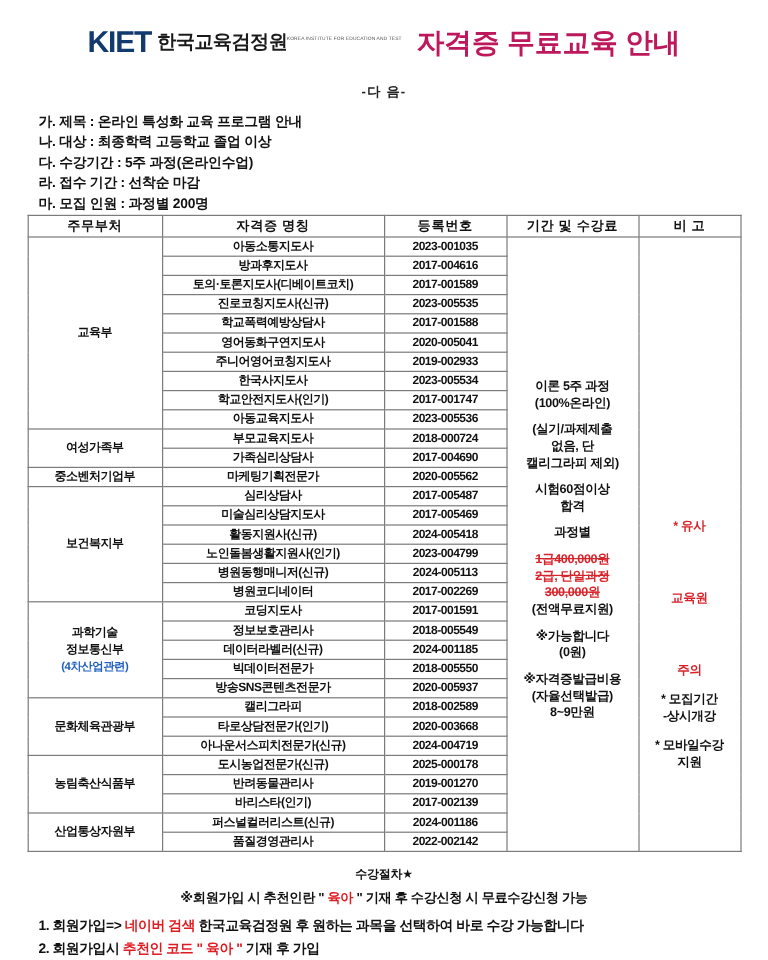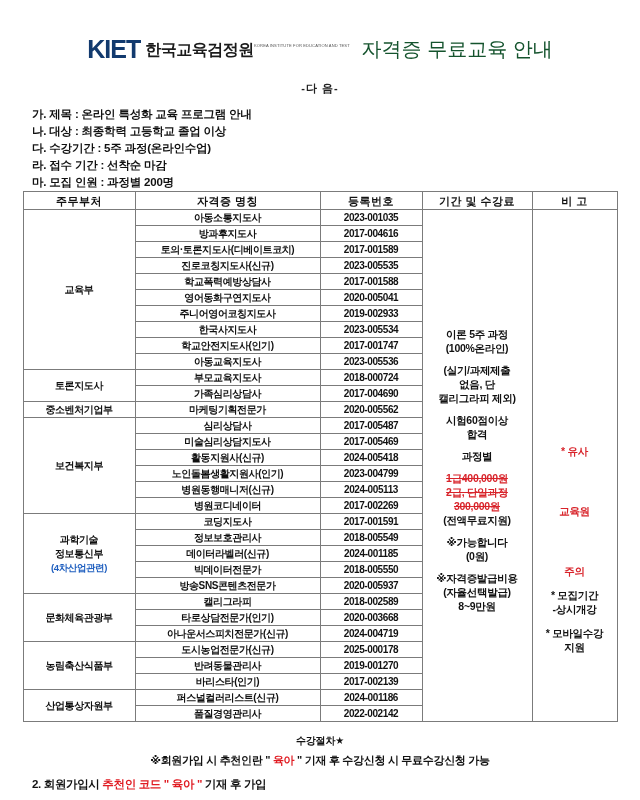--- a/index.html
+++ b/index.html
@@ -12,21 +12,21 @@
     height: 800px;
     font-family: "Liberation Sans", "DejaVu Sans", sans-serif;
     color: #111111;
     overflow: hidden;
     position: relative;
   }
   .page {
     width: 640px;
     height: 800px;
     box-sizing: border-box;
-    padding: 16px 10px;
+    padding: 0 10px;
     position: relative;
   }
 
   
   .header {
     display: flex;
     align-items: center;
     justify-content: center;
     gap: 8px;
     padding-top: 20px;
@@ -58,24 +58,24 @@
   }
   .logo-en {
     font-size: 4px;
     color: #555555;
     letter-spacing: 0.1px;
     margin-top: 2px;
     transform: scaleX(1.02);
     transform-origin: left;
   }
   .main-title {
-    font-size: 20px;
-    font-weight: normal;
+    font-size: 23px;
+    font-weight: bold;
     letter-spacing: 0px;
-    color: #14532d;
+    color: #be185d;
     margin-left: 6px;
   }
   .subtitle {
     text-align: center;
     font-size: 11px;
     font-weight: bold;
     margin-top: 18px;
     letter-spacing: 1px;
     color: #222;
   }
@@ -312,21 +312,21 @@
         <tr>
           <td class="rowname c-hot">학교안전지도사(인기)</td>
           <td class="num">2017-001747</td>
         </tr>
         <tr>
           <td class="rowname">아동교육지도사</td>
           <td class="num">2023-005536</td>
         </tr>
         <tr>
           <td class="dept" rowspan="2">
-            <div>토론지도사</div>
+            <div>여성가족부</div>
           </td>
           <td class="rowname">부모교육지도사</td>
           <td class="num">2018-000724</td>
         </tr>
         <tr>
           <td class="rowname">가족심리상담사</td>
           <td class="num">2017-004690</td>
         </tr>
         <tr>
           <td class="dept" rowspan="1">
@@ -431,18 +431,21 @@
       </tbody>
   </table>
 
   <div class="proc-title">수강절차★</div>
   <div class="proc-note">
     <span>※회원가입 시 추천인란 " </span><span class="hl-red">육아</span><span> " 기재 후 수강신청 시 무료수강신청 가능</span>
   </div>
 
   <div class="steps">
     <div class="step">
+      <span>1. 회원가입=&gt; </span><span class="hl-red">네이버 검색</span><span> 한국교육검정원 후 원하는 과목을 선택하여 바로 수강 가능합니다</span>
+    </div>
+    <div class="step">
       <span>2. 회원가입시 </span><span class="hl-red">추천인 코드 " 육아 "</span><span> 기재 후 가입</span>
     </div>
 
   </div>
 
 </div>
 
 </body></html>

